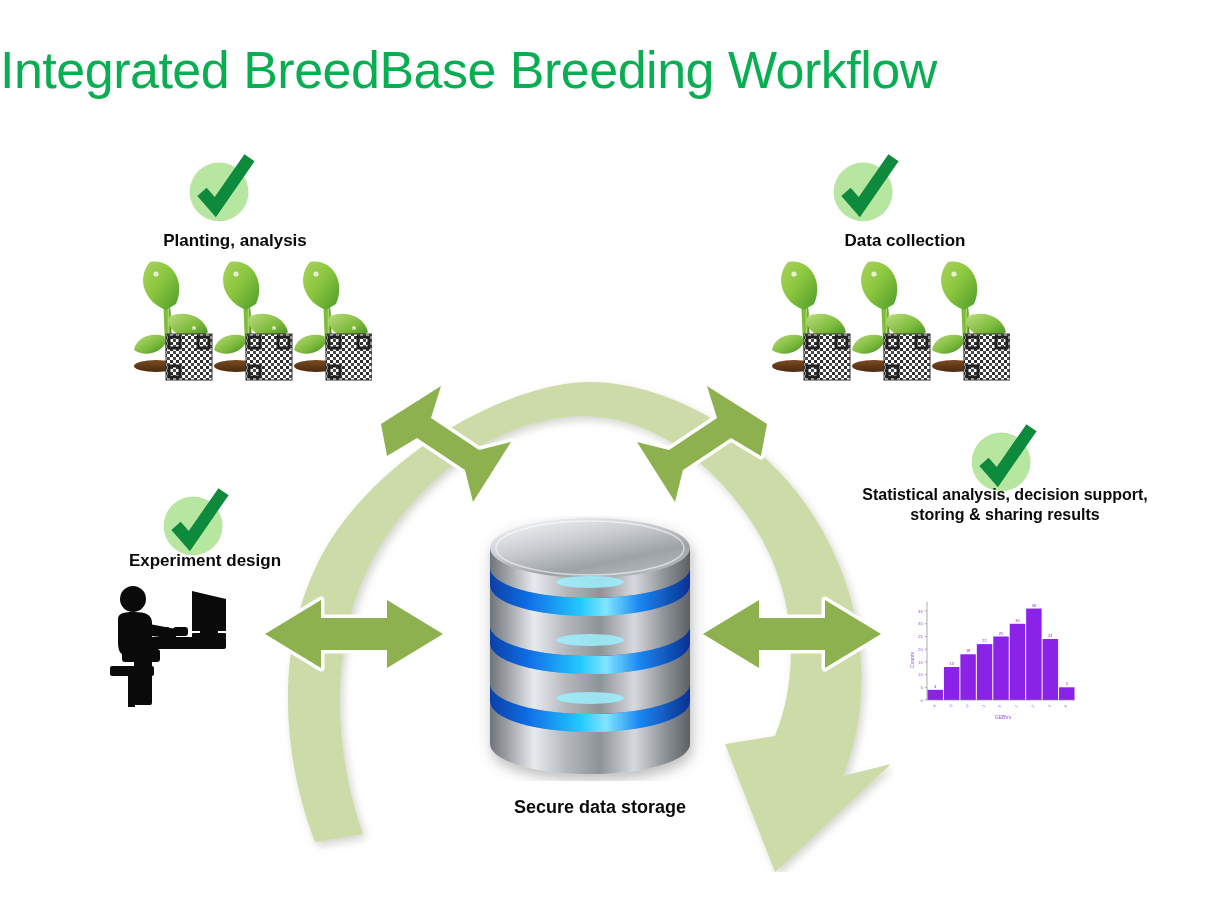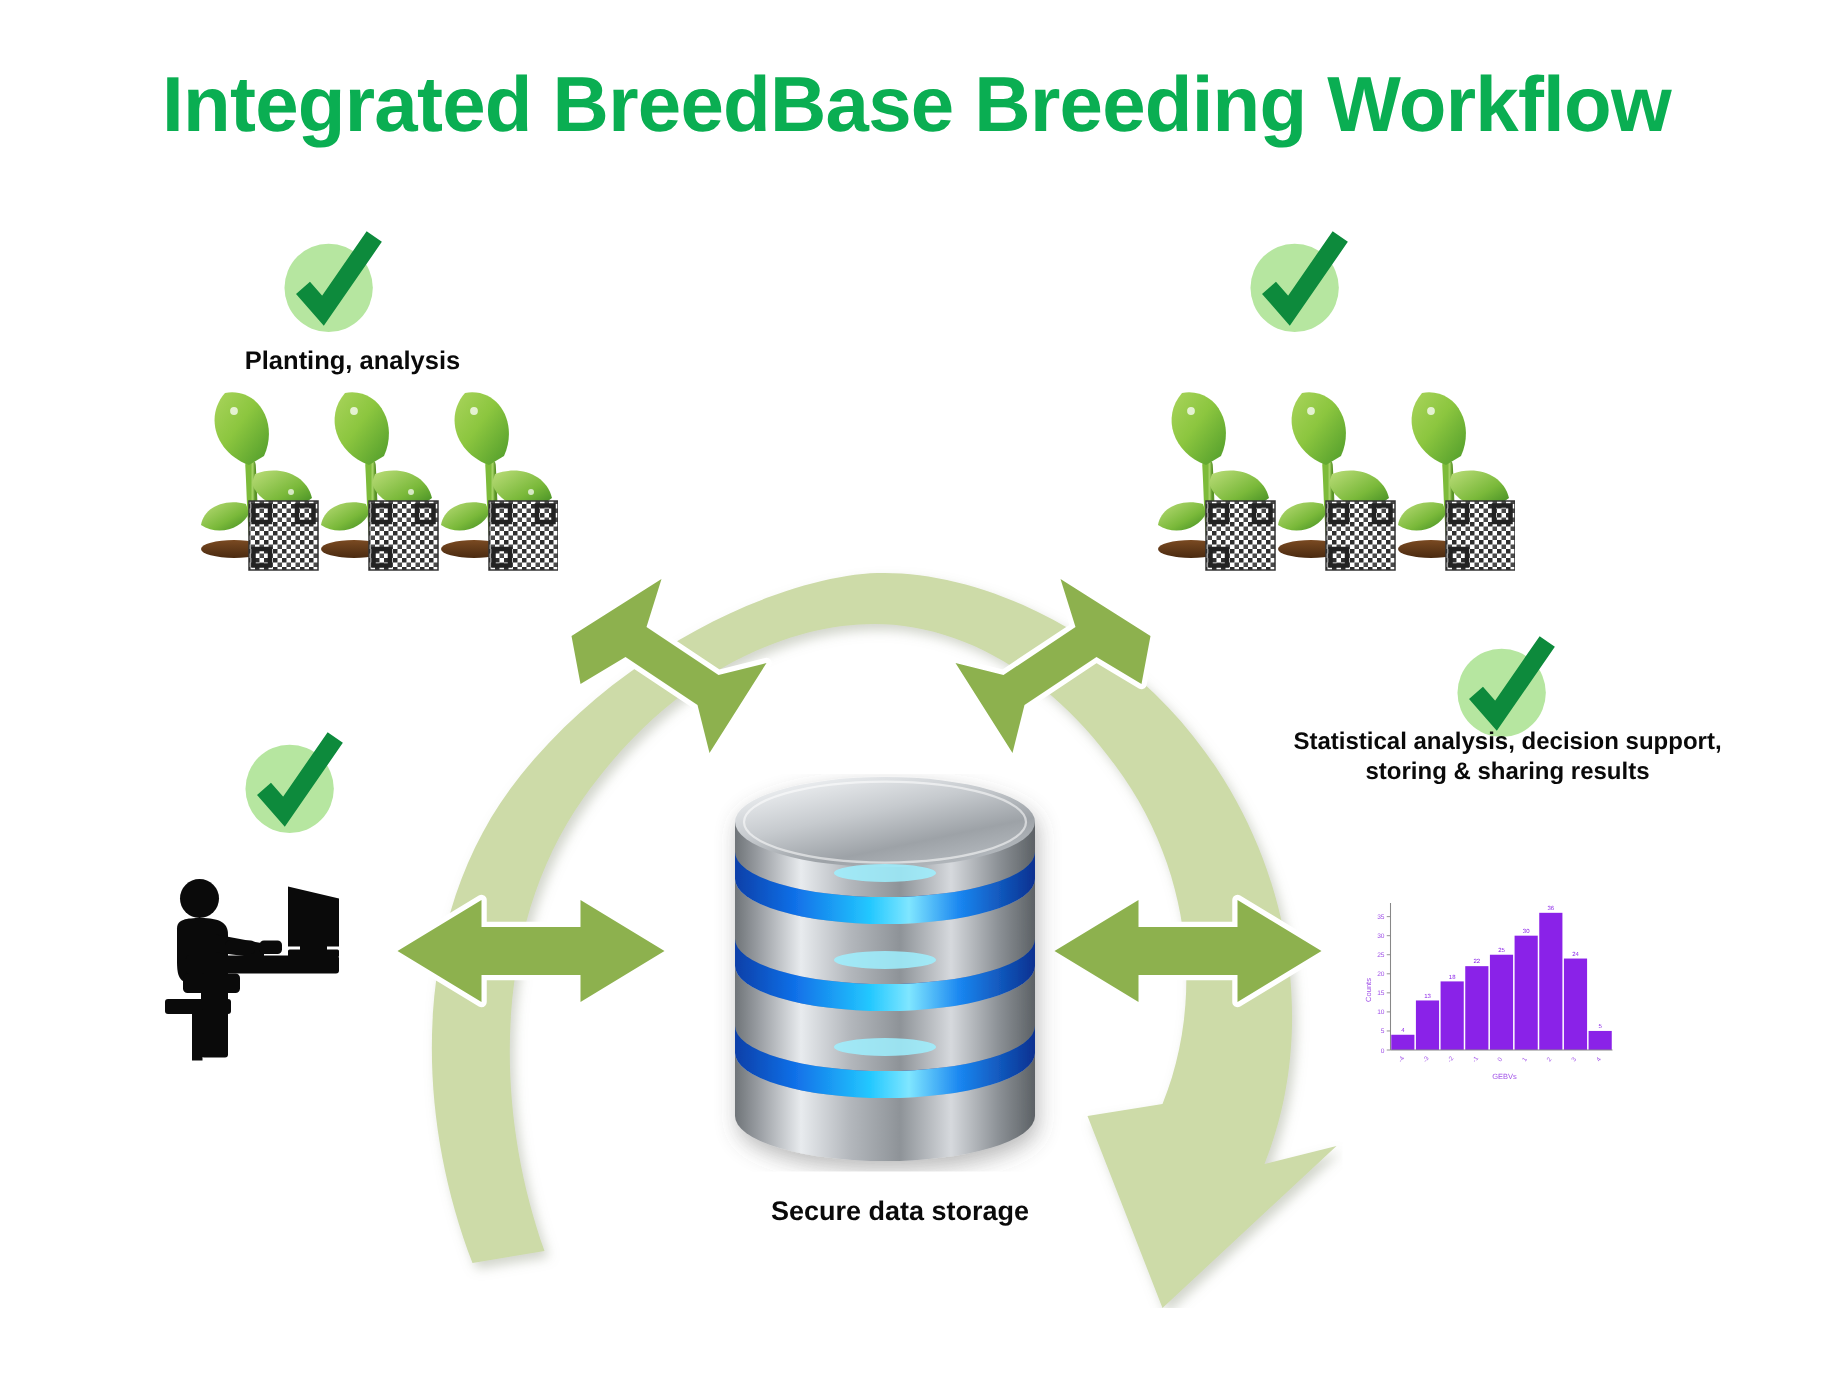--- a/index.html
+++ b/index.html
@@ -22,24 +22,24 @@
     height: 917px;
     background: #ffffff;
   }
 
   
   #page-title {
     position: absolute;
     left: 0;
     top: 40px;
     width: 1222px;
-    text-align: center;
+    text-align: left;
     font-family: "Liberation Sans", sans-serif;
     font-size: 52px;
-    font-weight: 700;
+    font-weight: 400;
     letter-spacing: -0.5px;
     color: #0aae52;
     white-space: nowrap;
   }
 
   
   .stage-label {
     position: absolute;
     font-family: "Liberation Sans", sans-serif;
     font-weight: bold;
@@ -134,20 +134,22 @@
   <svg class="check-badge" id="check-expdesign" viewBox="0 0 80 80">
     <circle cx="38" cy="42" r="31" fill="#b6e6a0"></circle>
     <path d="M 20 42 L 34 58 L 70 6" fill="none" stroke="#0d8a3c" stroke-width="13" stroke-linecap="butt" stroke-linejoin="miter"></path>
   </svg>
   <svg class="check-badge" id="check-stats" viewBox="0 0 80 80">
     <circle cx="38" cy="42" r="31" fill="#b6e6a0"></circle>
     <path d="M 20 42 L 34 58 L 70 6" fill="none" stroke="#0d8a3c" stroke-width="13" stroke-linecap="butt" stroke-linejoin="miter"></path>
   </svg>
 
   <div class="stage-label" id="label-planting">Planting, analysis</div>
+  <div class="stage-label" id="label-datacoll">Data collection</div>
+  <div class="stage-label" id="label-expdesign">Experiment design</div>
   <div class="stage-label" id="label-stats">Statistical analysis, decision support, storing &amp; sharing results</div>
   <div class="stage-label" id="label-storage">Secure data storage</div>
 
   <svg id="plants-left" viewBox="0 0 238 130">
     <defs>
       <linearGradient id="leafG" x1="0" y1="0" x2="1" y2="1">
         <stop offset="0%" stop-color="#a9d45c"></stop>
         <stop offset="45%" stop-color="#8cc63f"></stop>
         <stop offset="100%" stop-color="#4e9b2a"></stop>
       </linearGradient>

